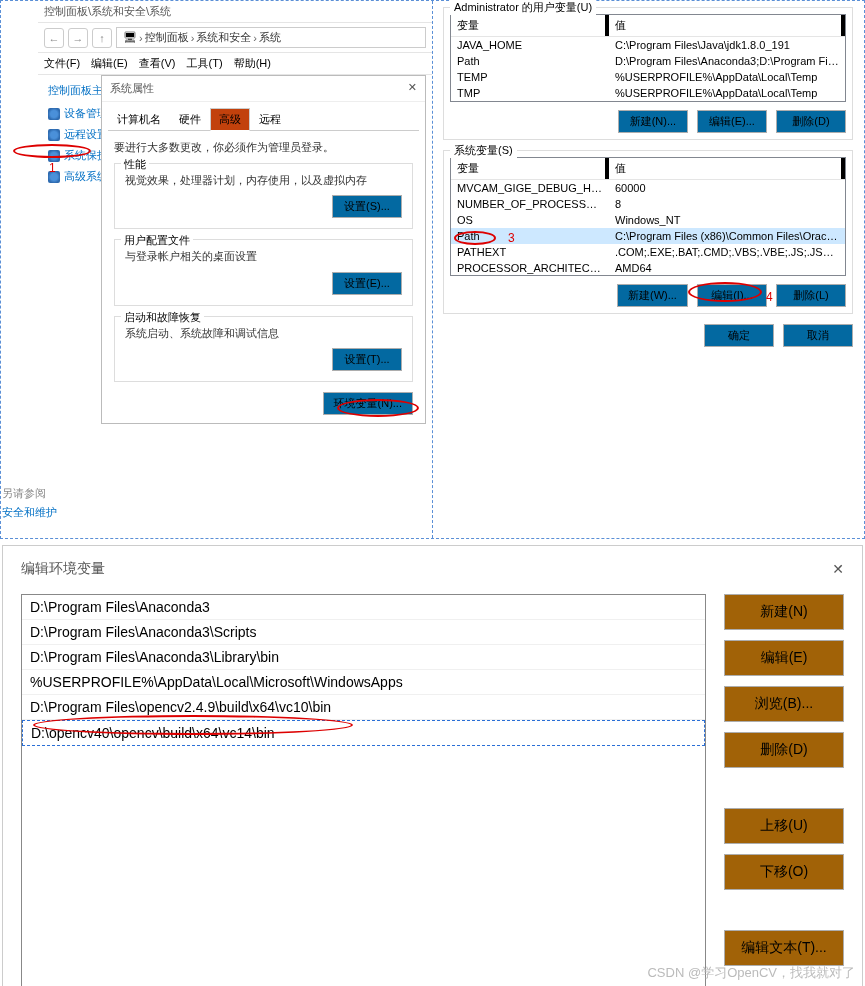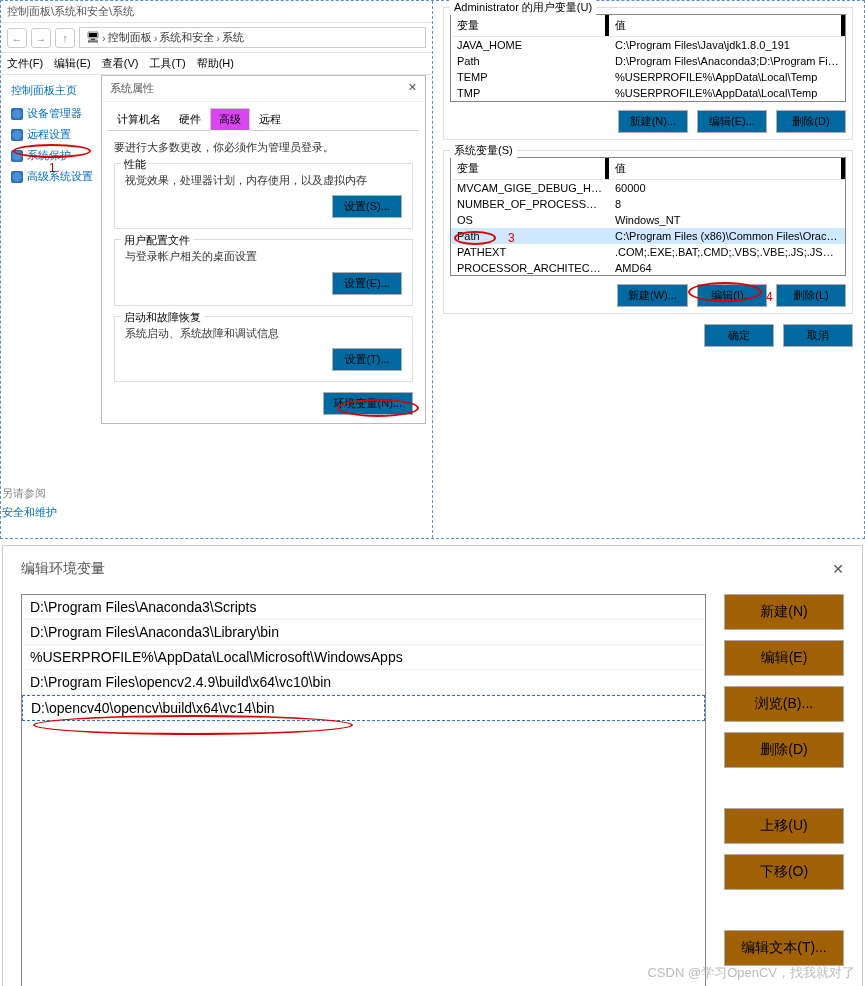--- a/index.html
+++ b/index.html
@@ -1,39 +1,39 @@
 <!DOCTYPE html>
 <html><head>
 <meta charset="utf-8">
 <style>
 * { box-sizing: border-box; margin: 0; padding: 0; }
 body { font-family: "Microsoft YaHei", SimSun, sans-serif; font-size: 11px; background: #fff; width: 865px; }
 .top-row { display: flex; border: 1px dashed #5a8fd6; }
-.cp-panel { width: 432px; background: #fff; border-right: 1px dashed #5a8fd6; position: relative; }
+.cp-panel { width: 432px; background: #fff; border-right: 1px dashed #5a8fd6; position: relative; padding-left: 37px; }
 .cp-title { padding: 3px 6px; color: #555; border-bottom: 1px solid #e5e5e5; }
 .cp-nav { display: flex; align-items: center; padding: 4px 6px; gap: 4px; border-bottom: 1px solid #e5e5e5; }
 .nav-arrow { width: 20px; height: 20px; border: 1px solid #ccc; border-radius: 3px; display: flex; align-items: center; justify-content: center; color: #888; cursor: pointer; }
 .breadcrumb { display: flex; align-items: center; gap: 2px; flex: 1; border: 1px solid #ccc; padding: 2px 6px; }
 .bc-sep { color: #666; }
 .bc-link { color: #333; }
 .cp-menu { padding: 3px 6px; border-bottom: 1px solid #e5e5e5; }
 .cp-menu span { margin-right: 8px; }
 .cp-body { display: flex; }
 .cp-sidebar { width: 100px; padding: 8px 4px 8px 10px; }
 .sidebar-head { color: #006fc4; margin-bottom: 8px; }
 .sidebar-link { display: flex; align-items: center; gap: 4px; color: #006fc4; margin-bottom: 6px; cursor: pointer; font-size: 11px; }
 .shield-icon { width: 12px; height: 12px; background: radial-gradient(circle, #4a90d9 40%, #2e6bb0 70%); border-radius: 2px; flex-shrink: 0; }
 .ellipse { position: absolute; border: 2px solid #d00; border-radius: 50%; pointer-events: none; }
 .num-label { position: absolute; color: #d00; font-size: 12px; }
 .sysprops-dialog { position: absolute; left: 100px; top: 74px; width: 325px; background: #fff; border: 1px solid #bbb; }
 .dlg-title { display: flex; justify-content: space-between; padding: 5px 8px; color: #555; border-bottom: 1px solid #eee; }
 .close-x { cursor: pointer; color: #555; }
 .tabs { display: flex; border-bottom: 1px solid #ccc; margin: 6px 6px 0; }
 .tab { padding: 3px 8px; border: 1px solid transparent; margin-bottom: -1px; }
-.tab.active { border: 1px solid #ccc; border-bottom: 1px solid #fff; background: #d946ef; }
+.tab.active { border: 1px solid #ccc; border-bottom: 1px solid #fff; background: #c2410c; }
 .sysprops-body { padding: 8px 12px; }
 .groupbox { border: 1px solid #ddd; padding: 8px 10px 10px; margin-bottom: 10px; position: relative; }
 .group-title { position: absolute; top: -7px; left: 6px; background: #fff; padding: 0 3px; font-size: 11px; }
 .group-desc { color: #333; margin-bottom: 6px; font-size: 11px; line-height: 1.6; }
 .btn-right { text-align: right; }
 .win-btn { background: #0369a1; border: 1px solid #adadad; padding: 3px 10px; cursor: pointer; font-size: 11px; min-width: 70px; }
 .related { position: absolute; bottom: 18px; left: 1px; color: #888; font-size: 11px; }
 .related-link { color: #006fc4; margin-top: 4px; display: block; }
 
 .env-panel { width: 430px; background: #fff; padding: 6px 10px 10px; position: relative; }
@@ -244,20 +244,21 @@
   </div>
 </div>
 
 <div class="edit-dialog">
   <div class="edit-title">
     <span>编辑环境变量</span>
     <span class="close-x">✕</span>
   </div>
   <div class="edit-body">
     <div class="path-list" id="path-list">
+        <div class="path-row">D:\Program Files\Anaconda3</div>
         <div class="path-row">D:\Program Files\Anaconda3\Scripts</div>
         <div class="path-row">D:\Program Files\Anaconda3\Library\bin</div>
         <div class="path-row">%USERPROFILE%\AppData\Local\Microsoft\WindowsApps</div>
         <div class="path-row">D:\Program Files\opencv2.4.9\build\x64\vc10\bin</div>
         <div class="path-row sel">D:\opencv40\opencv\build\x64\vc14\bin</div>
       </div>
     <div class="edit-btns">
       <button class="big-btn">新建(N)</button>
       <button class="big-btn">编辑(E)</button>
       <button class="big-btn">浏览(B)...</button>

